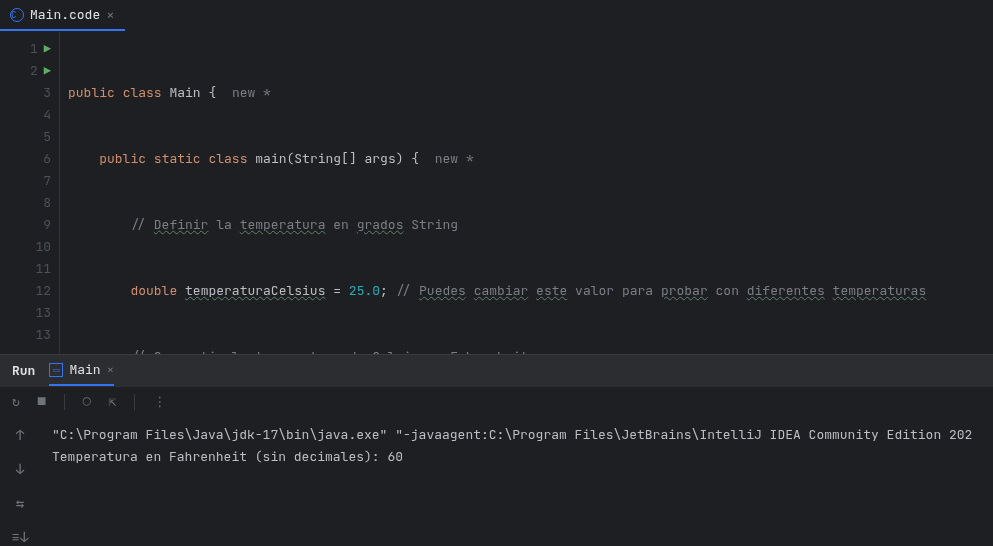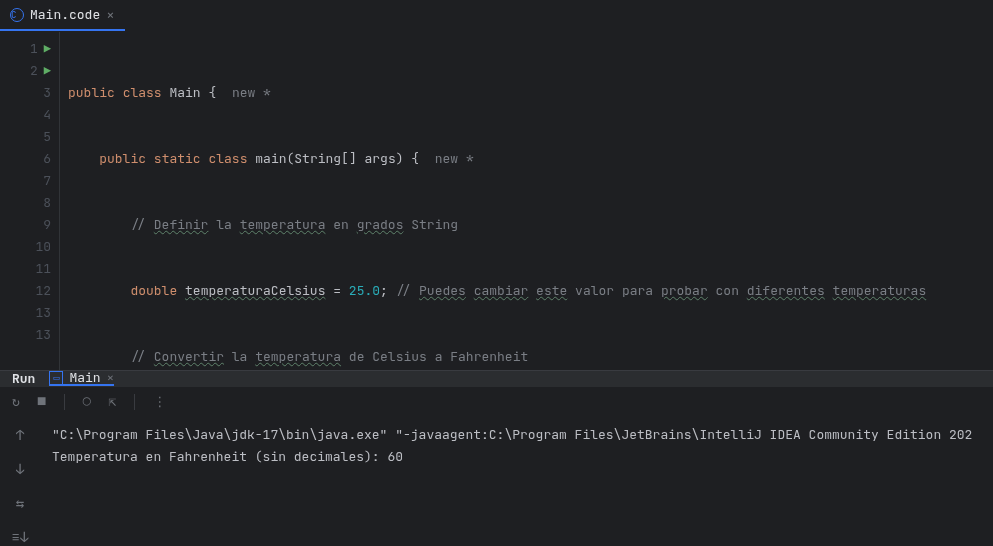--- a/index.html
+++ b/index.html
@@ -56,21 +56,21 @@
   overflow: hidden;
 }
 .line { height: 22px; }
 .kw { color: #cf8e6d; }
 .num { color: #2aacb8; margin-top: 11px; }
 .comment { color: #7a7e85; }
 .hint { color: #7a7e85; }
 .tok-u { text-decoration: underline wavy #5f826b; text-decoration-thickness: 1px; }
 .tok-u2 { text-decoration: underline wavy #5f826b; text-decoration-thickness: 1px; }
 .run-panel-header {
-  height: 16px;
+  height: 32px;
   background: #2b2d30;
   display: flex;
   align-items: center;
   padding: 0 12px;
   gap: 14px;
   border-top: 1px solid #393b40;
 }
 .run-title { color: #dfe1e5; font-weight: 600; font-size: 13px;}
 .run-tab {
   display: flex; align-items: center; gap: 6px;

